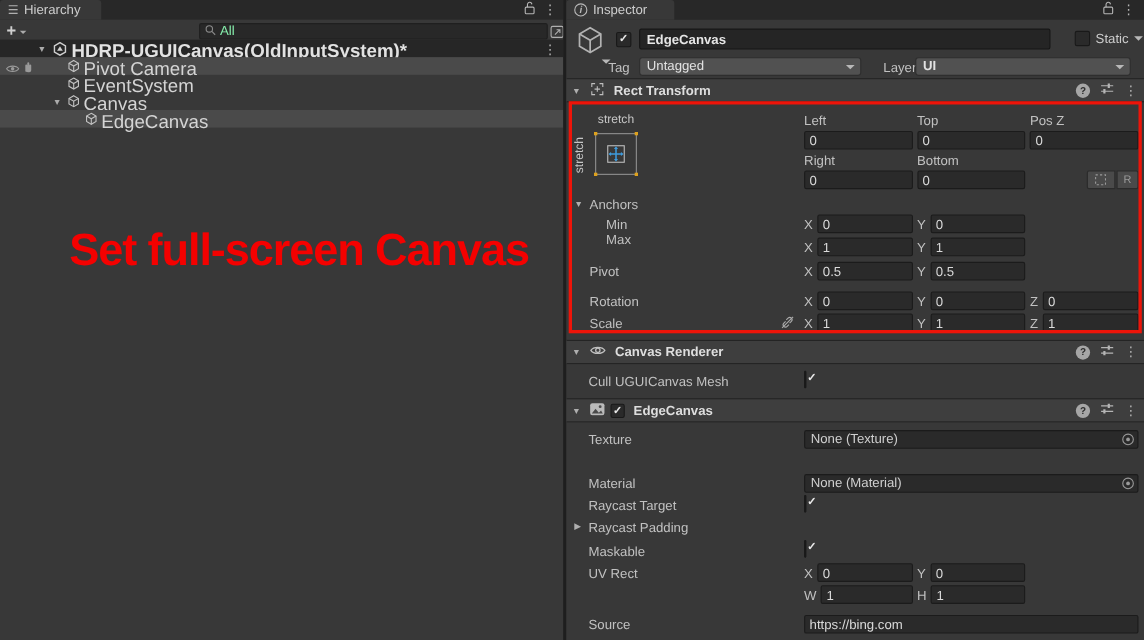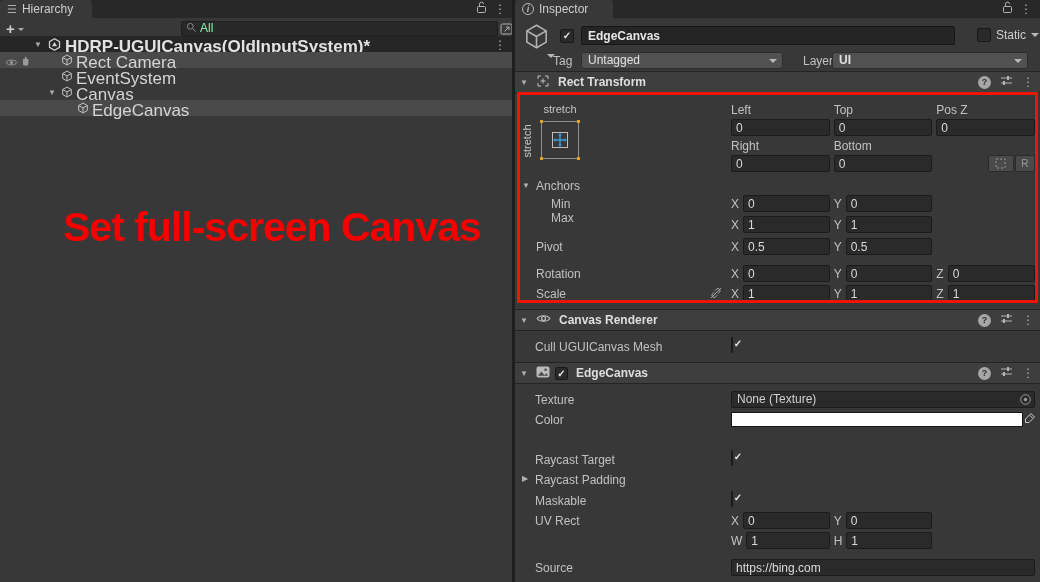--- a/index.html
+++ b/index.html
@@ -187,21 +187,21 @@
           <svg width="11" height="11" viewBox="0 0 11 11">
               <path d="M3 10V4.6a.9.9 0 0 1 1.8 0V2.6a.9.9 0 0 1 1.8 0v2a.9.9 0 0 1 1.8 0V8.4A2.4 2.4 0 0 1 6 10.8z" fill="#9A9A9A"></path>
             </svg>
         </span>
         <span class="tico" style="left:61px">
           <svg width="12" height="12" viewBox="0 0 12 12">
               <path d="M6 1l4.3 2.5v5L6 11 1.7 8.5v-5z" fill="none" stroke="#C2C2C2"></path>
               <path d="M1.7 3.5L6 6l4.3-2.5M6 6v5" fill="none" stroke="#C2C2C2"></path>
             </svg>
         </span>
-        <span class="titem" style="left:76px">Rect Camera</span>
+        <span class="titem" style="left:76px">Pivot Camera</span>
       </div>
 
       <div class="trow" style="top:32px">
         <span class="tico" style="left:61px">
           <svg width="12" height="12" viewBox="0 0 12 12">
               <path d="M6 1l4.3 2.5v5L6 11 1.7 8.5v-5z" fill="none" stroke="#C2C2C2"></path>
               <path d="M1.7 3.5L6 6l4.3-2.5M6 6v5" fill="none" stroke="#C2C2C2"></path>
             </svg>
         </span>
         <span class="titem" style="left:76px">EventSystem</span>
@@ -497,30 +497,32 @@
           <span>None (Texture)</span>
           <span class="objpick">
             <svg width="13" height="13" viewBox="0 0 13 13">
                 <circle cx="6.5" cy="6.5" r="4.8" fill="none" stroke="#9A9A9A"></circle>
                 <circle cx="6.5" cy="6.5" r="1.7" fill="#9A9A9A"></circle>
               </svg>
           </span>
         </div>
       </span>
     </div>
-    <div class="crow" style="top:411px">
-      <span class="lab">Color</span>
+    <div class="crow" style="top:431px">
+      <span class="lab">Material</span>
       <span class="val">
-        <span class="colorswatch"></span>
-        <span class="dropper">
-          <svg width="13" height="13" viewBox="0 0 13 13">
-              <path d="M8 1.5l3.5 3.5-5.5 5.5H2.5V7z" fill="none" stroke="#C9C9C9"></path>
-              <path d="M7 3.5l2.5 2.5" stroke="#C9C9C9"></path>
-            </svg>
-        </span>
+        <div class="objfield">
+          <span>None (Material)</span>
+          <span class="objpick">
+            <svg width="13" height="13" viewBox="0 0 13 13">
+                <circle cx="6.5" cy="6.5" r="4.8" fill="none" stroke="#9A9A9A"></circle>
+                <circle cx="6.5" cy="6.5" r="1.7" fill="#9A9A9A"></circle>
+              </svg>
+          </span>
+        </div>
       </span>
     </div>
     <div class="crow" style="top:451px">
       <span class="lab">Raycast Target</span>
       <span class="val"><span class="cb"><span class="mark">✓</span></span></span>
     </div>
     <div class="crow" style="top:471px">
       <span class="fold" style="position:absolute;left:7px;top:3px">▶</span>
       <span class="lab">Raycast Padding</span>
     </div>

